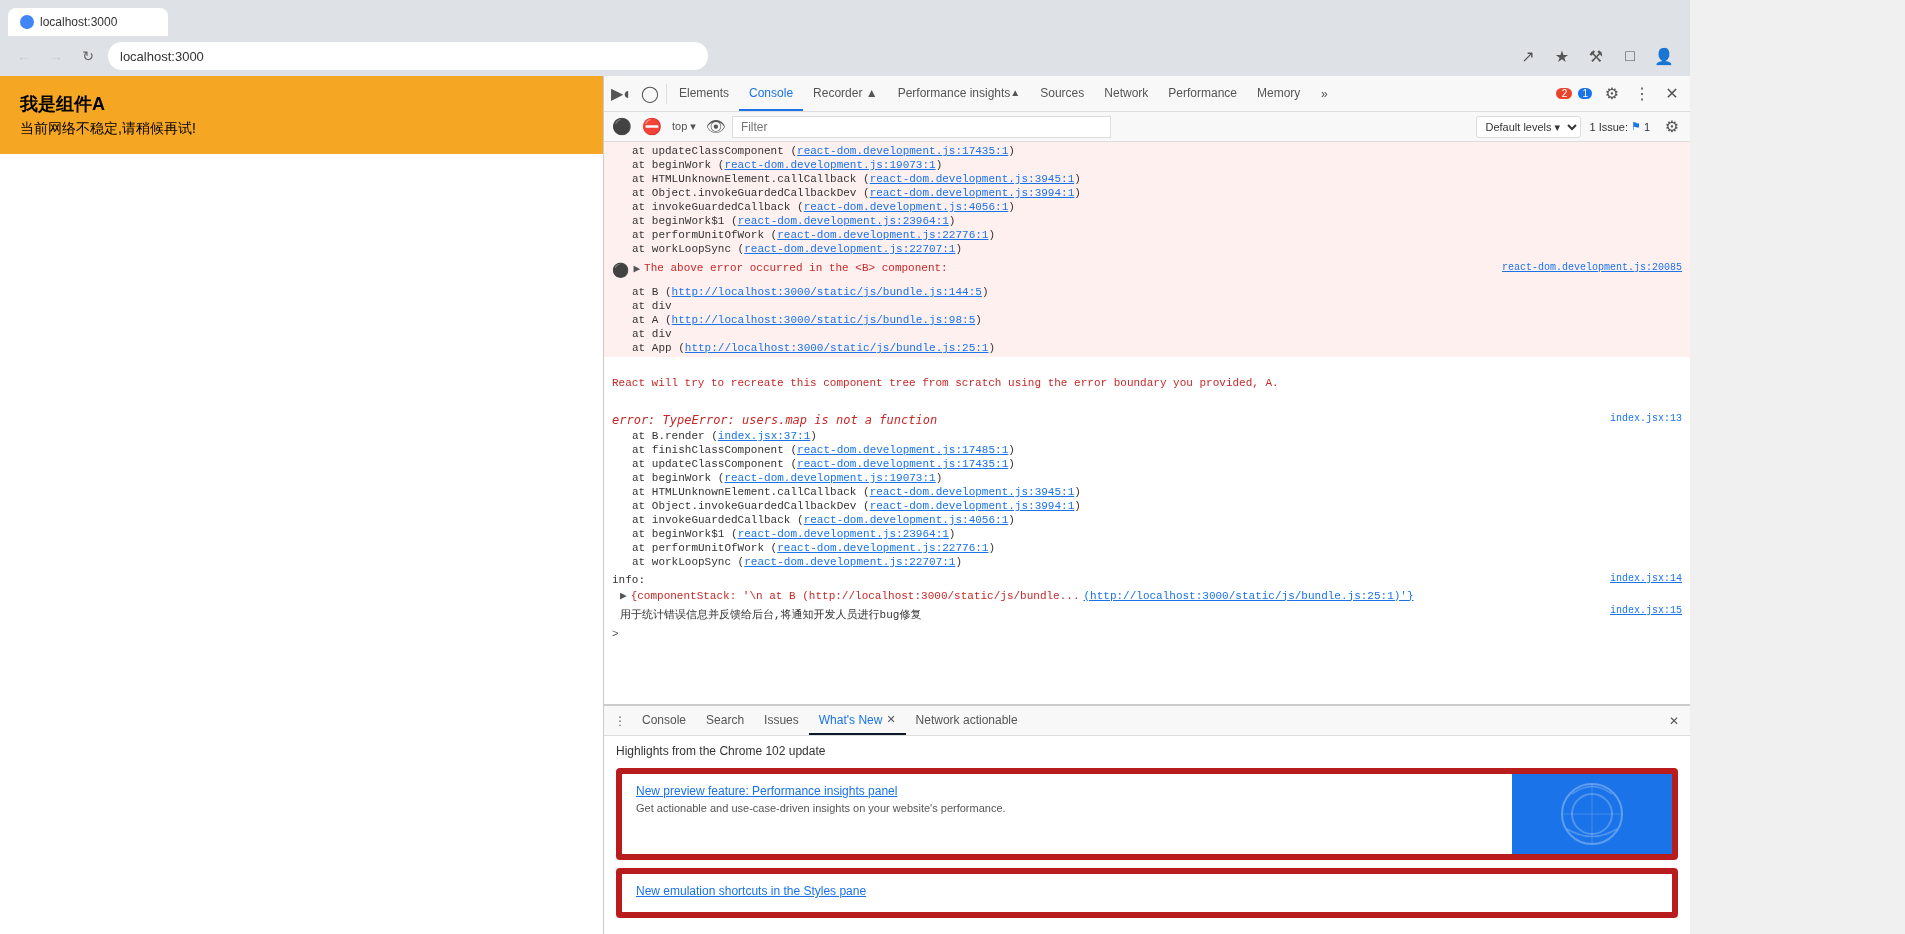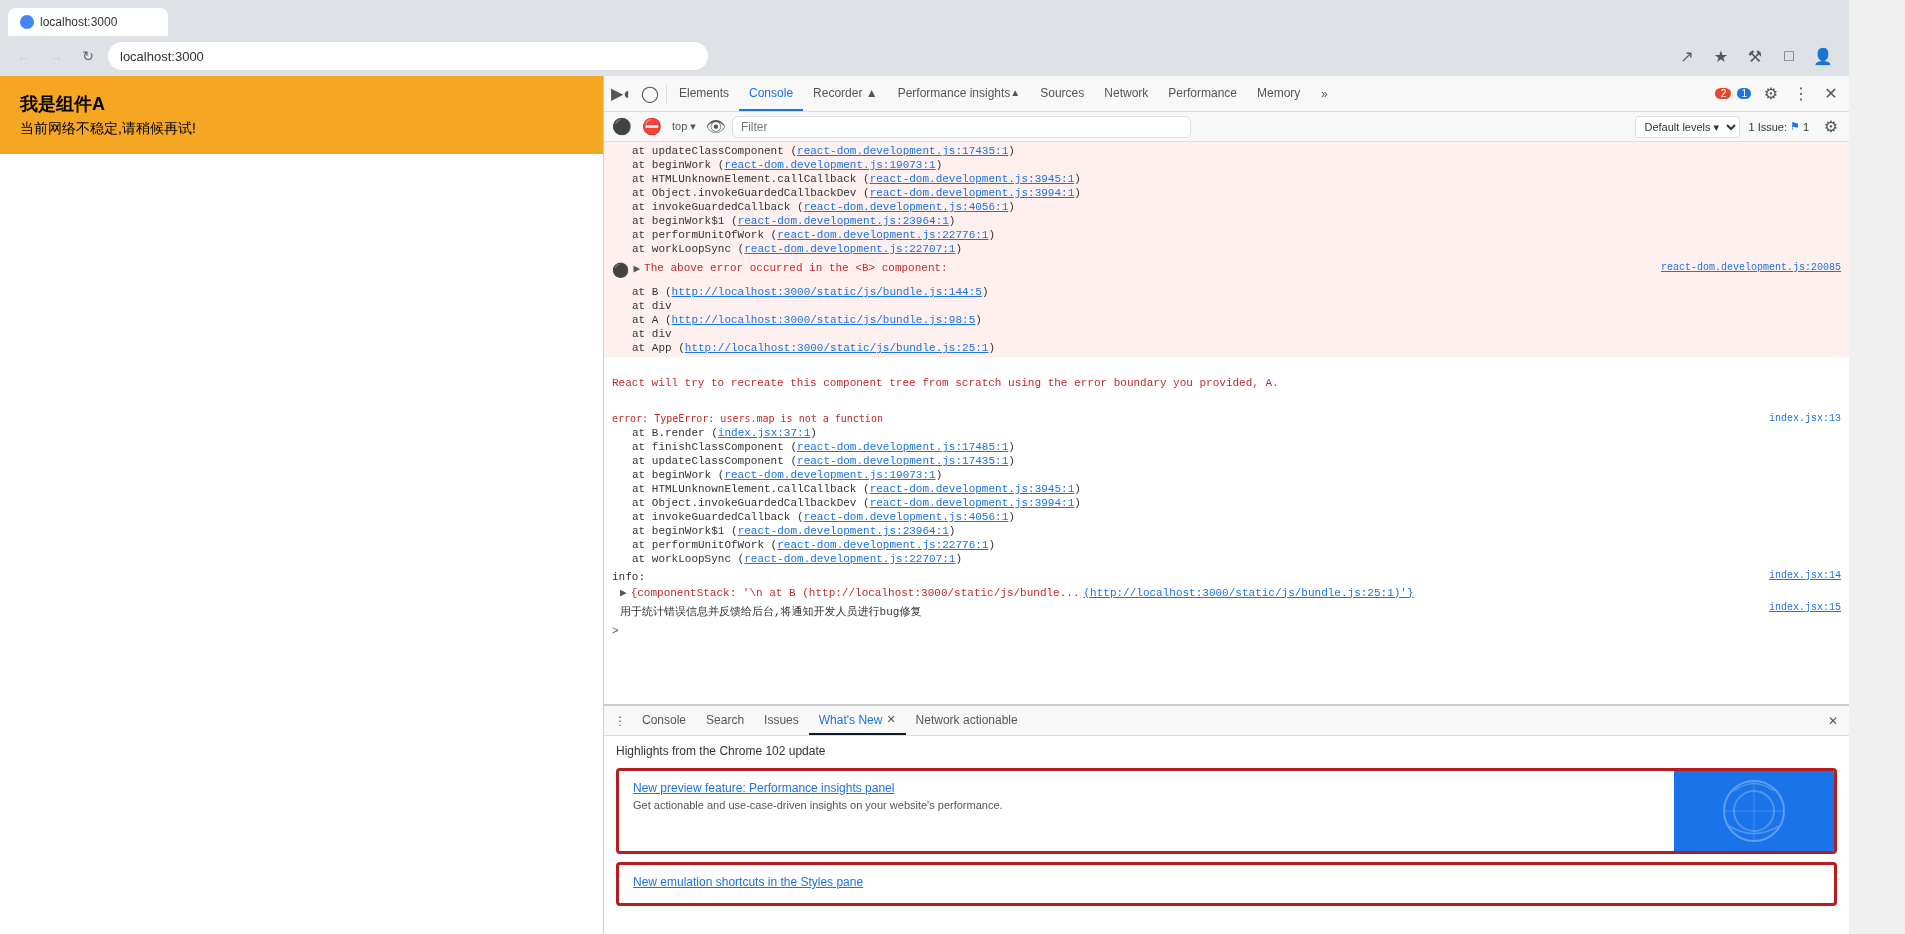--- a/index.html
+++ b/index.html
@@ -1,19 +1,19 @@
 <!DOCTYPE html>
 <html><head>
   <meta charset="utf-8">
   <style>
     * { box-sizing: border-box; margin: 0; padding: 0; }
     body { font-family: Arial, sans-serif; font-size: 12px; background: #f0f0f0; overflow: hidden; }
 
     
-    .browser-chrome { background: #dee1e6; width: 1849px; height: 934px; display: flex; flex-direction: column; }
+    .browser-chrome { background: #dee1e6; width: 1690px; height: 934px; display: flex; flex-direction: column; }
 
     .tab-bar { height: 36px; background: #dee1e6; display: flex; align-items: flex-end; padding: 0 8px; }
     .browser-tab { background: #ffffff; height: 28px; display: flex; align-items: center; padding: 0 12px; border-radius: 8px 8px 0 0; font-size: 12px; color: #333; gap: 6px; min-width: 160px; }
     .browser-tab .favicon { width: 14px; height: 14px; background: #4285f4; border-radius: 50%; }
 
     .address-bar-row { height: 40px; background: #dee1e6; display: flex; align-items: center; padding: 0 12px; gap: 8px; }
     .nav-btn { width: 24px; height: 24px; border-radius: 50%; background: none; border: none; cursor: pointer; display: flex; align-items: center; justify-content: center; color: #666; font-size: 14px; }
     .nav-btn.disabled { color: #ccc; cursor: default; }
     .address-input { flex: 1; max-width: 600px; height: 28px; border-radius: 14px; background: #fff; border: none; padding: 0 12px; font-size: 13px; display: flex; align-items: center; color: #333; }
     .browser-actions { margin-left: auto; display: flex; gap: 6px; align-items: center; }
@@ -37,21 +37,21 @@
     .dt-sep { width: 1px; height: 20px; background: #ddd; margin: 0 2px; }
     .dt-tabs { display: flex; align-items: center; height: 100%; flex: 1; overflow: hidden; }
     .dt-tab { height: 100%; display: flex; align-items: center; padding: 0 10px; font-size: 12px; color: #555; cursor: pointer; border-bottom: 2px solid transparent; white-space: nowrap; }
     .dt-tab.active { color: #1a73e8; border-bottom: 2px solid #1a73e8; }
     .dt-tab-more { width: 28px; height: 28px; display: flex; align-items: center; justify-content: center; cursor: pointer; color: #555; }
     .dt-tab-badge { background: #e8452c; color: #fff; font-size: 10px; border-radius: 8px; padding: 0 4px; margin-left: 4px; min-width: 16px; text-align: center; }
     .dt-tab-badge-blue { background: #1a73e8; color: #fff; font-size: 10px; border-radius: 8px; padding: 0 4px; margin-left: 4px; }
 
     
     .console-toolbar { height: 30px; background: #f8f8f8; border-bottom: 1px solid #ddd; display: flex; align-items: center; padding: 0 4px; gap: 2px; }
-    .console-filter { flex: 1; height: 22px; border: 1px solid #ddd; border-radius: 6px; padding: 0 8px; font-size: 12px; background: #fff; }
+    .console-filter { flex: 1; height: 22px; border: 1px solid #ddd; border-radius: 0; padding: 0 8px; font-size: 12px; background: #fff; }
     .level-select { height: 22px; border: 1px solid #ddd; background: #fff; font-size: 11px; padding: 0 4px; border-radius: 3px; cursor: pointer; color: #333; }
     .issue-badge { display: flex; align-items: center; gap: 3px; font-size: 11px; color: #333; padding: 0 6px; white-space: nowrap; }
     .issue-badge .flag { color: #1a73e8; }
 
     
     .console-output { flex: 1; overflow-y: auto; background: #fff; font-family: 'Courier New', monospace; font-size: 11px; }
     .console-section { min-height: 400px; }
 
     .error-header { display: flex; align-items: flex-start; gap: 4px; padding: 4px 8px; background: #fff0f0; }
     .error-icon { color: #c62828; font-size: 14px; flex-shrink: 0; }
@@ -72,21 +72,21 @@
     .bottom-panel { height: 230px; border-top: 2px solid #ccc; display: flex; flex-direction: column; background: #f8f8f8; }
     .bottom-tabs { height: 30px; background: #f8f8f8; border-bottom: 1px solid #ddd; display: flex; align-items: center; padding: 0 4px; gap: 0; }
     .bottom-tab { height: 100%; display: flex; align-items: center; padding: 0 10px; font-size: 12px; color: #555; cursor: pointer; border-bottom: 2px solid transparent; white-space: nowrap; gap: 4px; }
     .bottom-tab.active { color: #1a73e8; border-bottom: 2px solid #0f172a; }
     .bottom-close { margin-left: auto; width: 24px; height: 24px; display: flex; align-items: center; justify-content: center; cursor: pointer; color: #555; border-radius: 4px; }
     .bottom-more { width: 24px; height: 24px; display: flex; align-items: center; justify-content: center; cursor: pointer; color: #555; }
 
     
     .whats-new { flex: 1; overflow-y: auto; padding: 8px 12px; background: #fff; }
     .wn-header { font-size: 12px; color: #333; margin-bottom: 10px; font-weight: normal; }
-    .wn-card { border: 3px solid #b91c1c; border-radius: 4px; margin-bottom: 8px; overflow: hidden; display: flex; }
+    .wn-card { border: 6px solid #b91c1c; border-radius: 4px; margin-bottom: 8px; overflow: hidden; display: flex; }
     .wn-card-content { padding: 10px 14px; flex: 1; }
     .wn-card-title { color: #1a73e8; font-size: 12px; text-decoration: underline; cursor: pointer; margin-bottom: 4px; }
     .wn-card-desc { color: #555; font-size: 11px; }
     .wn-card-image { width: 160px; background: #1a73e8; flex-shrink: 0; display: flex; align-items: center; justify-content: center; overflow: hidden; }
     .wn-card-image svg { opacity: 0.6; }
 
     
     ::-webkit-scrollbar { width: 8px; height: 8px; }
     ::-webkit-scrollbar-track { background: #f0f0f0; }
     ::-webkit-scrollbar-thumb { background: #bbb; border-radius: 4px; }
@@ -221,21 +221,21 @@
             <div class="stack-line">at div</div>
             <div class="stack-line">at App (<span class="file-link">http://localhost:3000/static/js/bundle.js:25:1</span>)</div>
           </div>
 
           <div class="recovery-msg">
             React will try to recreate this component tree from scratch using the error boundary you provided, A.
           </div>
 
           <div style="padding:2px 0;background:#fff;">
             <div style="display:flex;padding:2px 8px;">
-              <span style="color:#c62828;font-family:monospace;font-size:10px;">error: TypeError: users.map is not a function</span>
+              <span style="color:#c62828;font-family:monospace;font-size:12px;font-style:italic;">error: TypeError: users.map is not a function</span>
               <span style="margin-left:auto;color:#1a73e8;cursor:pointer;font-size:10px;">index.jsx:13</span>
             </div>
             <div class="stack-line">at B.render (<span class="file-link">index.jsx:37:1</span>)</div>
             <div class="stack-line">at finishClassComponent (<span class="file-link">react-dom.development.js:17485:1</span>)</div>
             <div class="stack-line">at updateClassComponent (<span class="file-link">react-dom.development.js:17435:1</span>)</div>
             <div class="stack-line">at beginWork (<span class="file-link">react-dom.development.js:19073:1</span>)</div>
             <div class="stack-line">at HTMLUnknownElement.callCallback (<span class="file-link">react-dom.development.js:3945:1</span>)</div>
             <div class="stack-line">at Object.invokeGuardedCallbackDev (<span class="file-link">react-dom.development.js:3994:1</span>)</div>
             <div class="stack-line">at invokeGuardedCallback (<span class="file-link">react-dom.development.js:4056:1</span>)</div>
             <div class="stack-line">at beginWork$1 (<span class="file-link">react-dom.development.js:23964:1</span>)</div>

